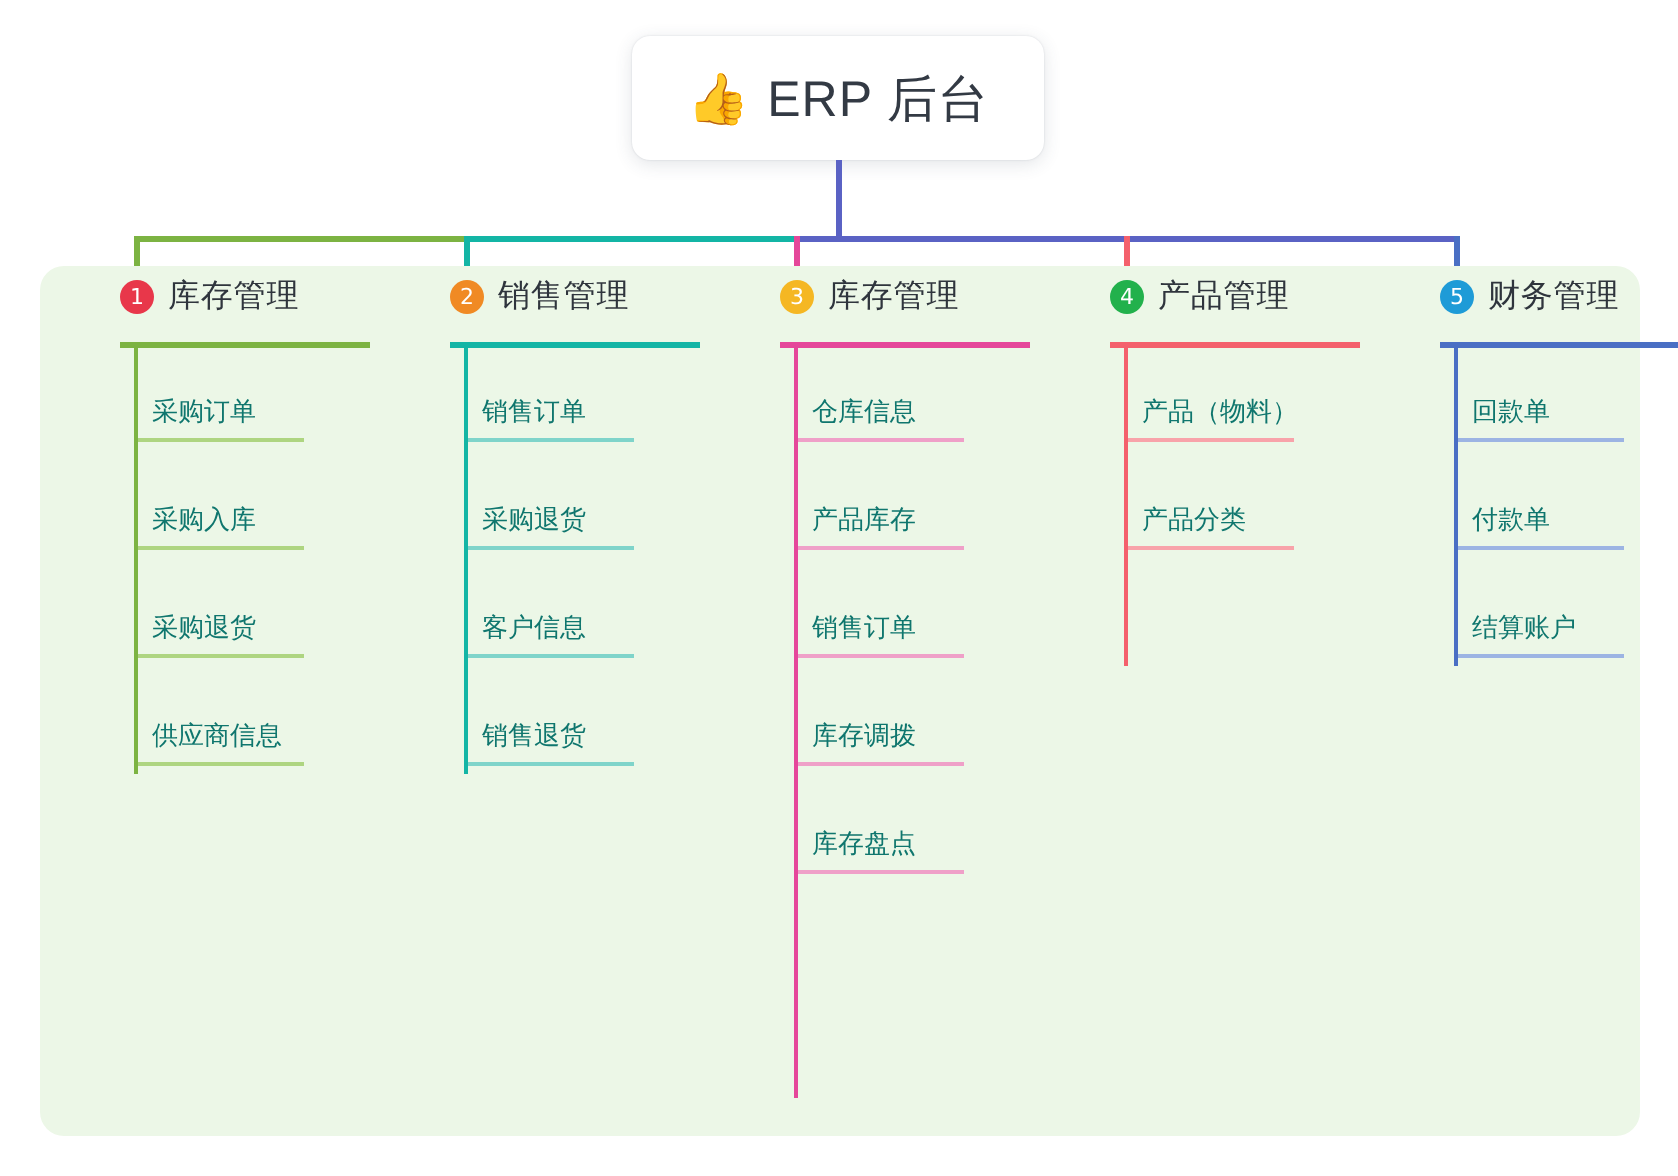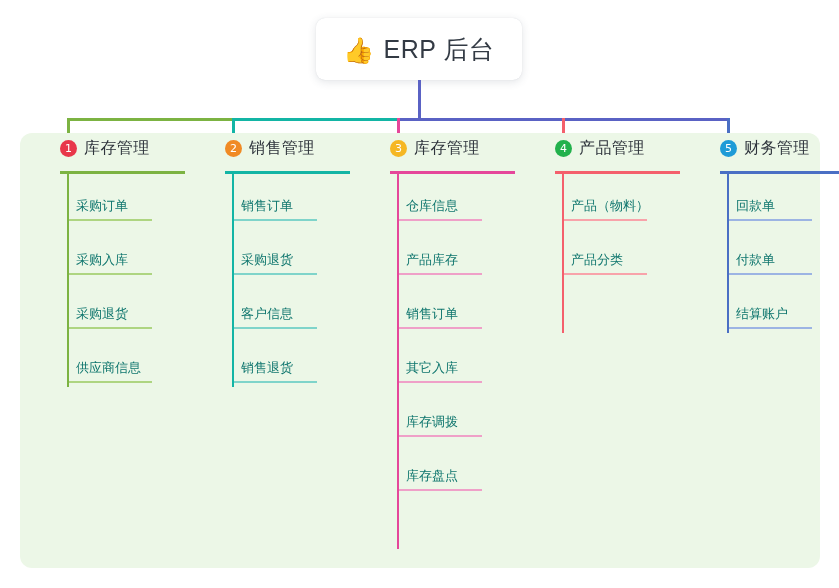--- a/index.html
+++ b/index.html
@@ -219,24 +219,20 @@
           </div>
           <div class="leaf">
             <span class="leaf-label">产品库存</span>
             <div class="leaf-rule" style="background: rgb(239, 160, 200);"></div>
           </div>
           <div class="leaf">
             <span class="leaf-label">销售订单</span>
             <div class="leaf-rule" style="background: rgb(239, 160, 200);"></div>
           </div>
           <div class="leaf">
-            <span class="leaf-label">其它入库</span>
-            <div class="leaf-rule" style="background: rgb(239, 160, 200);"></div>
-          </div>
-          <div class="leaf">
             <span class="leaf-label">库存调拨</span>
             <div class="leaf-rule" style="background: rgb(239, 160, 200);"></div>
           </div>
           <div class="leaf">
             <span class="leaf-label">库存盘点</span>
             <div class="leaf-rule" style="background: rgb(239, 160, 200);"></div>
           </div>
         </div>
         <div class="spine" style="background: rgb(229, 71, 154); height: 378px;"></div>
       </div>

